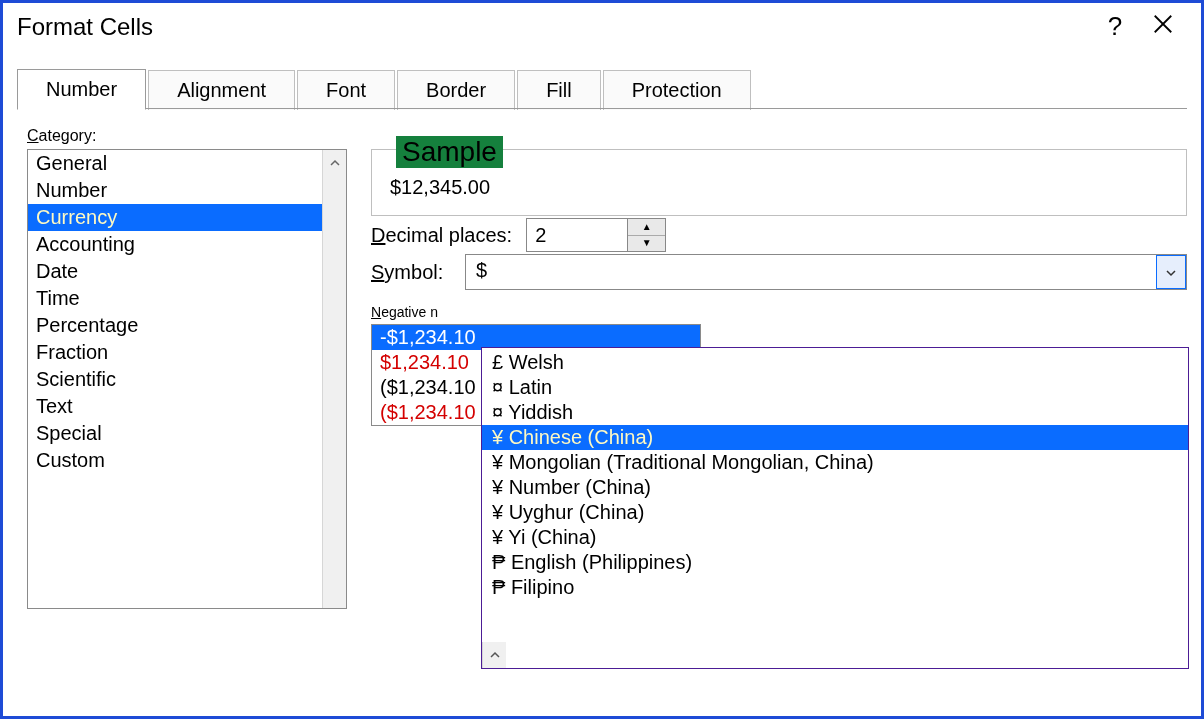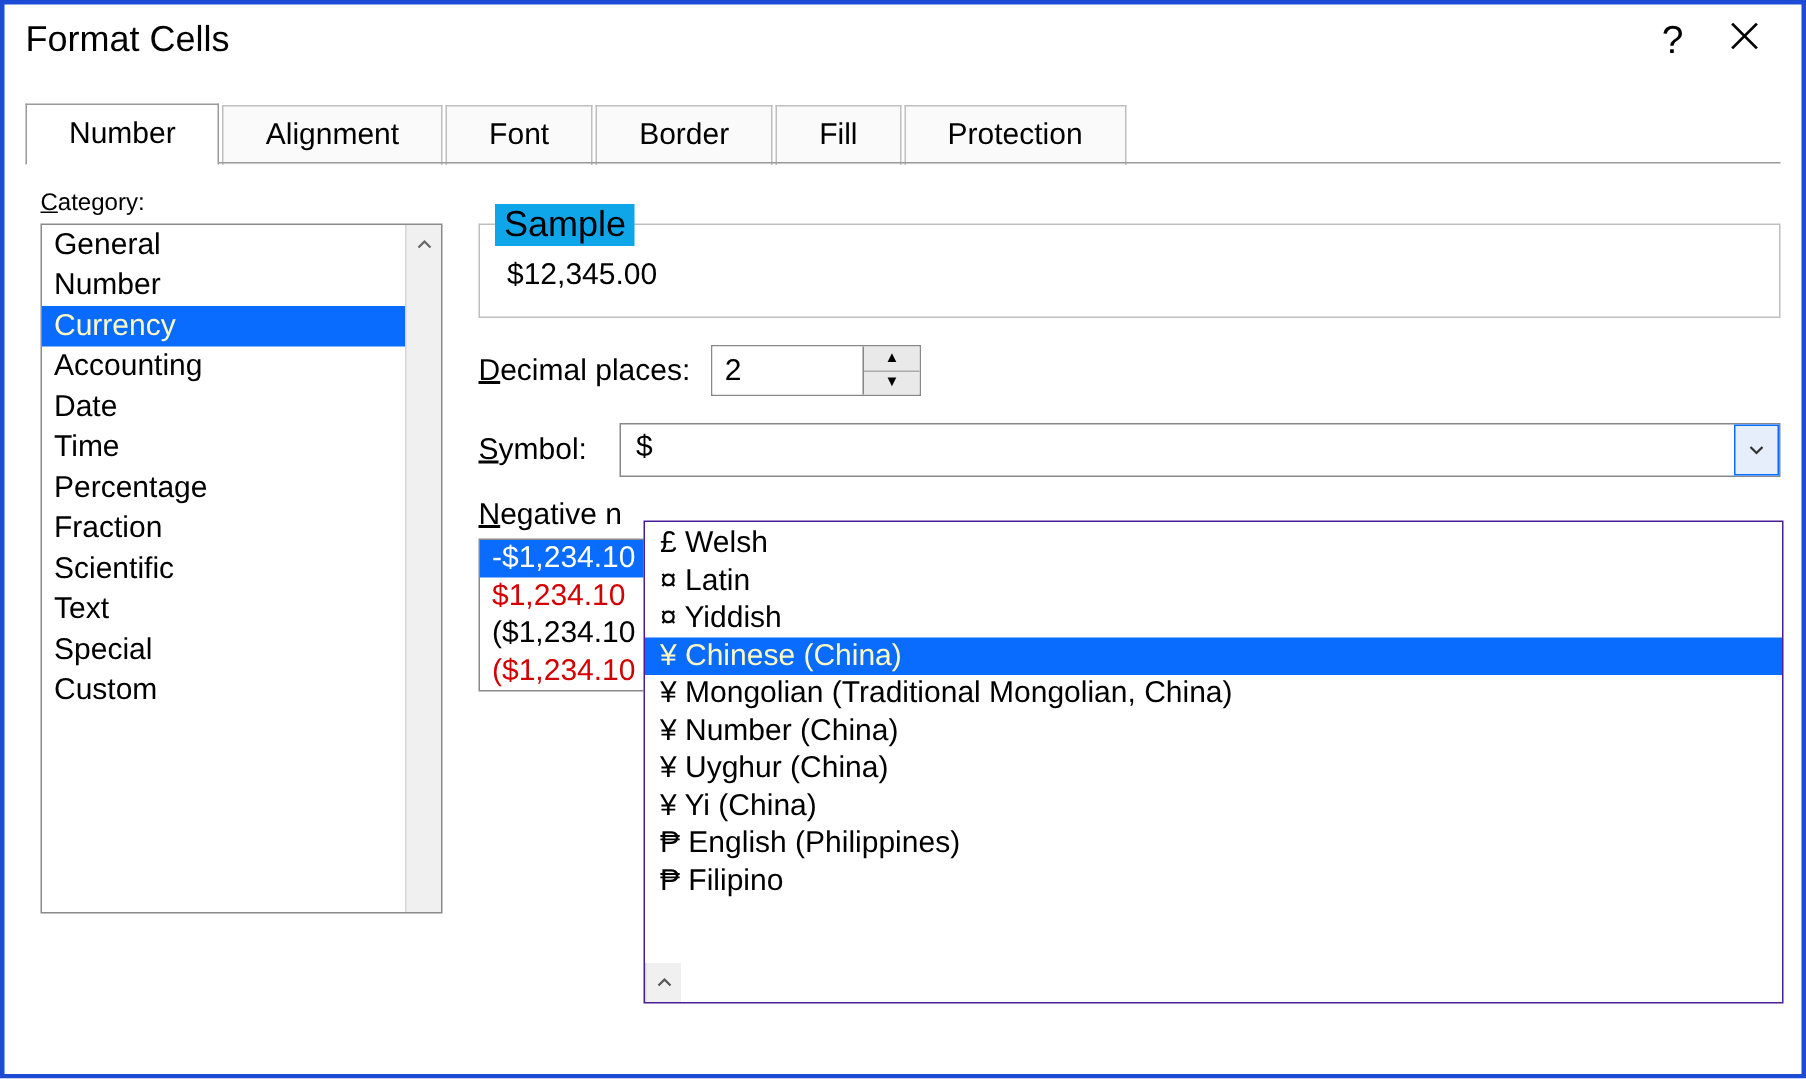--- a/index.html
+++ b/index.html
@@ -68,21 +68,21 @@
     padding: 18px 14px 0 24px;
   }
   .category-label { font-size: 16px; margin-bottom: 4px; }
   .category-label .u { text-decoration: underline; }
 
   .two-col {
     display: flex;
     gap: 24px;
   }
   .listbox {
-    width: 268px;
+    width: 320px;
     height: 460px;
     border: 1px solid #8a8a8a;
     overflow: hidden;
     position: relative;
   }
   .listbox .items { height: 100%; overflow-y: hidden; }
   .listbox .item {
     padding: 2px 8px;
     font-size: 20px;
     cursor: pointer;
@@ -106,33 +106,33 @@
   }
 
   .right-pane { flex: 1; position: relative; }
 
   .fieldset {
     border: 1px solid #bfbfbf;
   }
   .fieldset .legend {
     position: relative;
     top: -14px;
-    left: 10px;
-    background: #0ea5e9;
+    left: 24px;
+    background: #15803d;
     padding: 0 6px;
     display: inline-block;
-    font-size: 24px;
+    font-size: 28px;
   }
   .fieldset .sample-val {
     padding: 0 18px 16px 18px;
     font-size: 20px;
     margin-top: -6px;
   }
 
-  .row { display:flex; align-items:center; gap: 14px; margin-top: 18px; font-size:20px;}
+  .row { display:flex; align-items:center; gap: 14px; margin-top: 2px; font-size:20px;}
   .row .lbl .u { text-decoration: underline; }
 
   .spinner {
     display:flex;
     border:1px solid #888;
     height:34px;
     width:140px;
   }
   .spinner input {
     border:none; outline:none; width: 100px; padding:0 8px; font-size:20px;
@@ -158,21 +158,21 @@
   .combo .value { flex:1; padding: 4px 10px; font-size:20px; }
   .combo .drop {
     width: 30px;
     border: 1px solid #0a6cff;
     background:#e6eefc;
     display:flex;align-items:center;justify-content:center;
     cursor:pointer;
   }
   .combo .drop svg{width:12px;height:12px;}
 
-  .neg-label { margin-top: 14px; font-size:20px;}
+  .neg-label { margin-top: 14px; font-size:14px;}
   .neg-label .u{text-decoration:underline;}
 
   .neg-list {
     margin-top:4px;
     border:1px solid #8a8a8a;
     width:330px;
     font-size:20px;
   }
   .neg-list .nitem { padding:1px 8px; white-space:nowrap;}
   .neg-list .nitem.sel { background:#0a6cff; color:#fff;}

